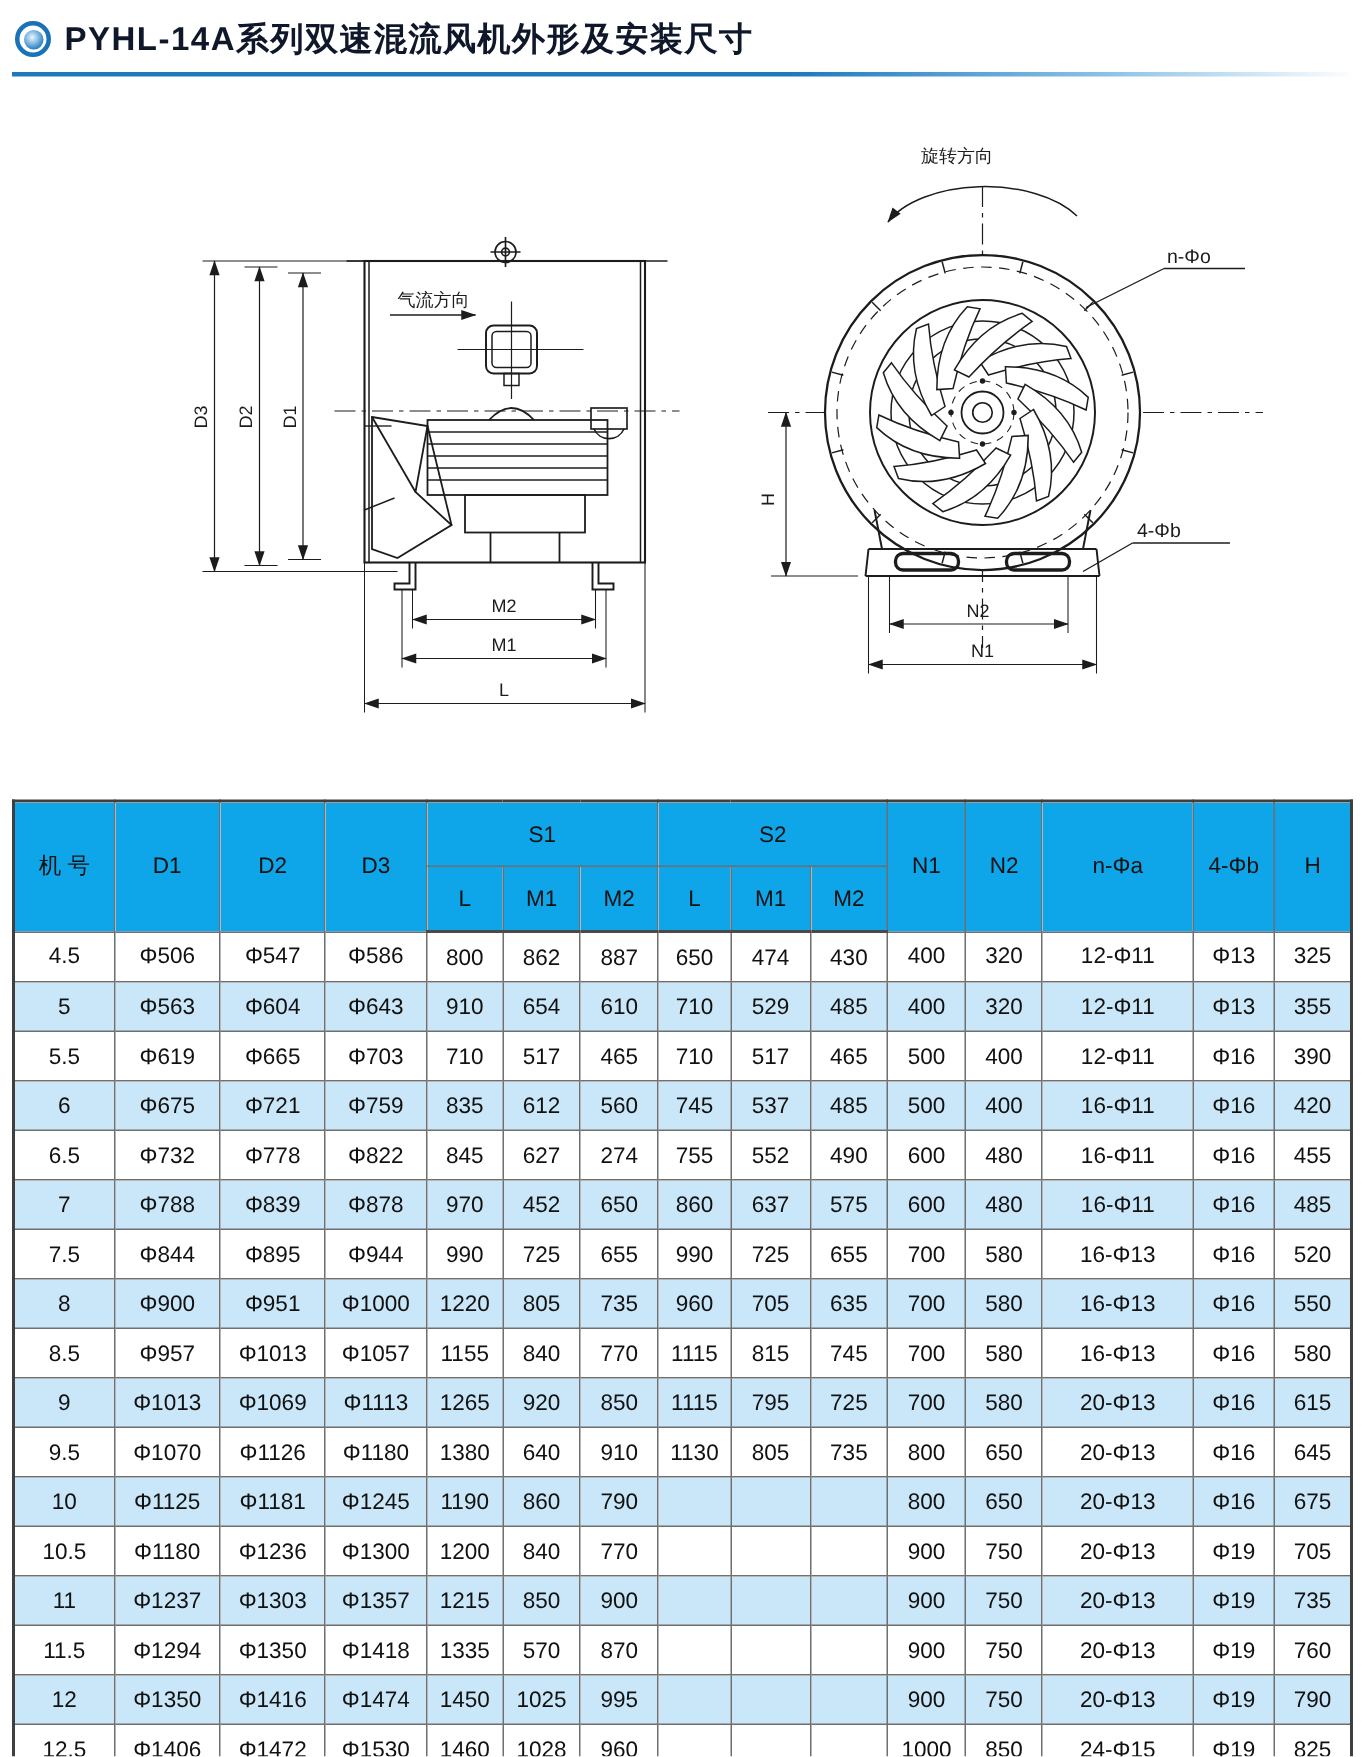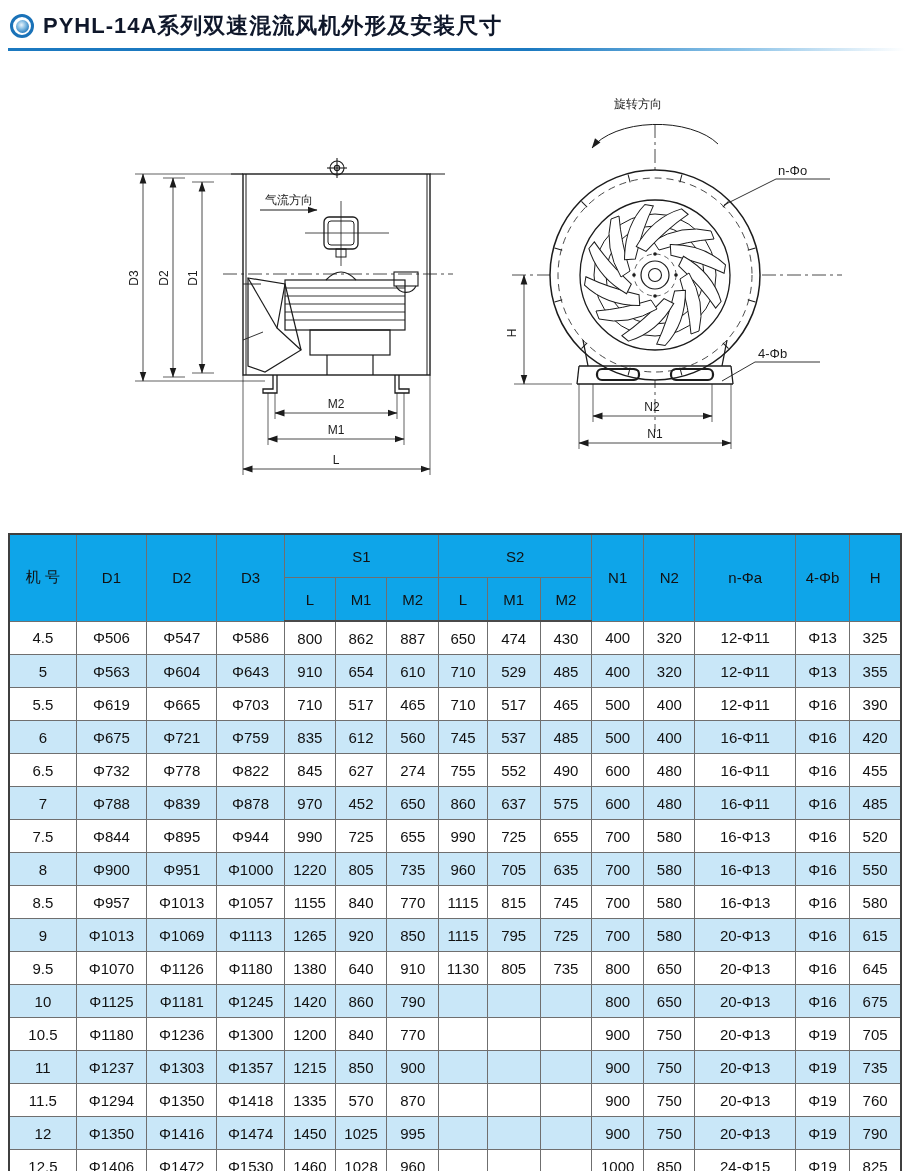--- a/index.html
+++ b/index.html
@@ -488,21 +488,21 @@
           <td>650</td>
           <td>20-Φ13</td>
           <td>Φ16</td>
           <td>645</td>
         </tr>
         <tr class="alt">
           <td>10</td>
           <td>Φ1125</td>
           <td>Φ1181</td>
           <td>Φ1245</td>
-          <td>1420</td>
+          <td>1190</td>
           <td>860</td>
           <td>790</td>
           <td></td>
           <td></td>
           <td></td>
           <td>800</td>
           <td>650</td>
           <td>20-Φ13</td>
           <td>Φ16</td>
           <td>675</td>

